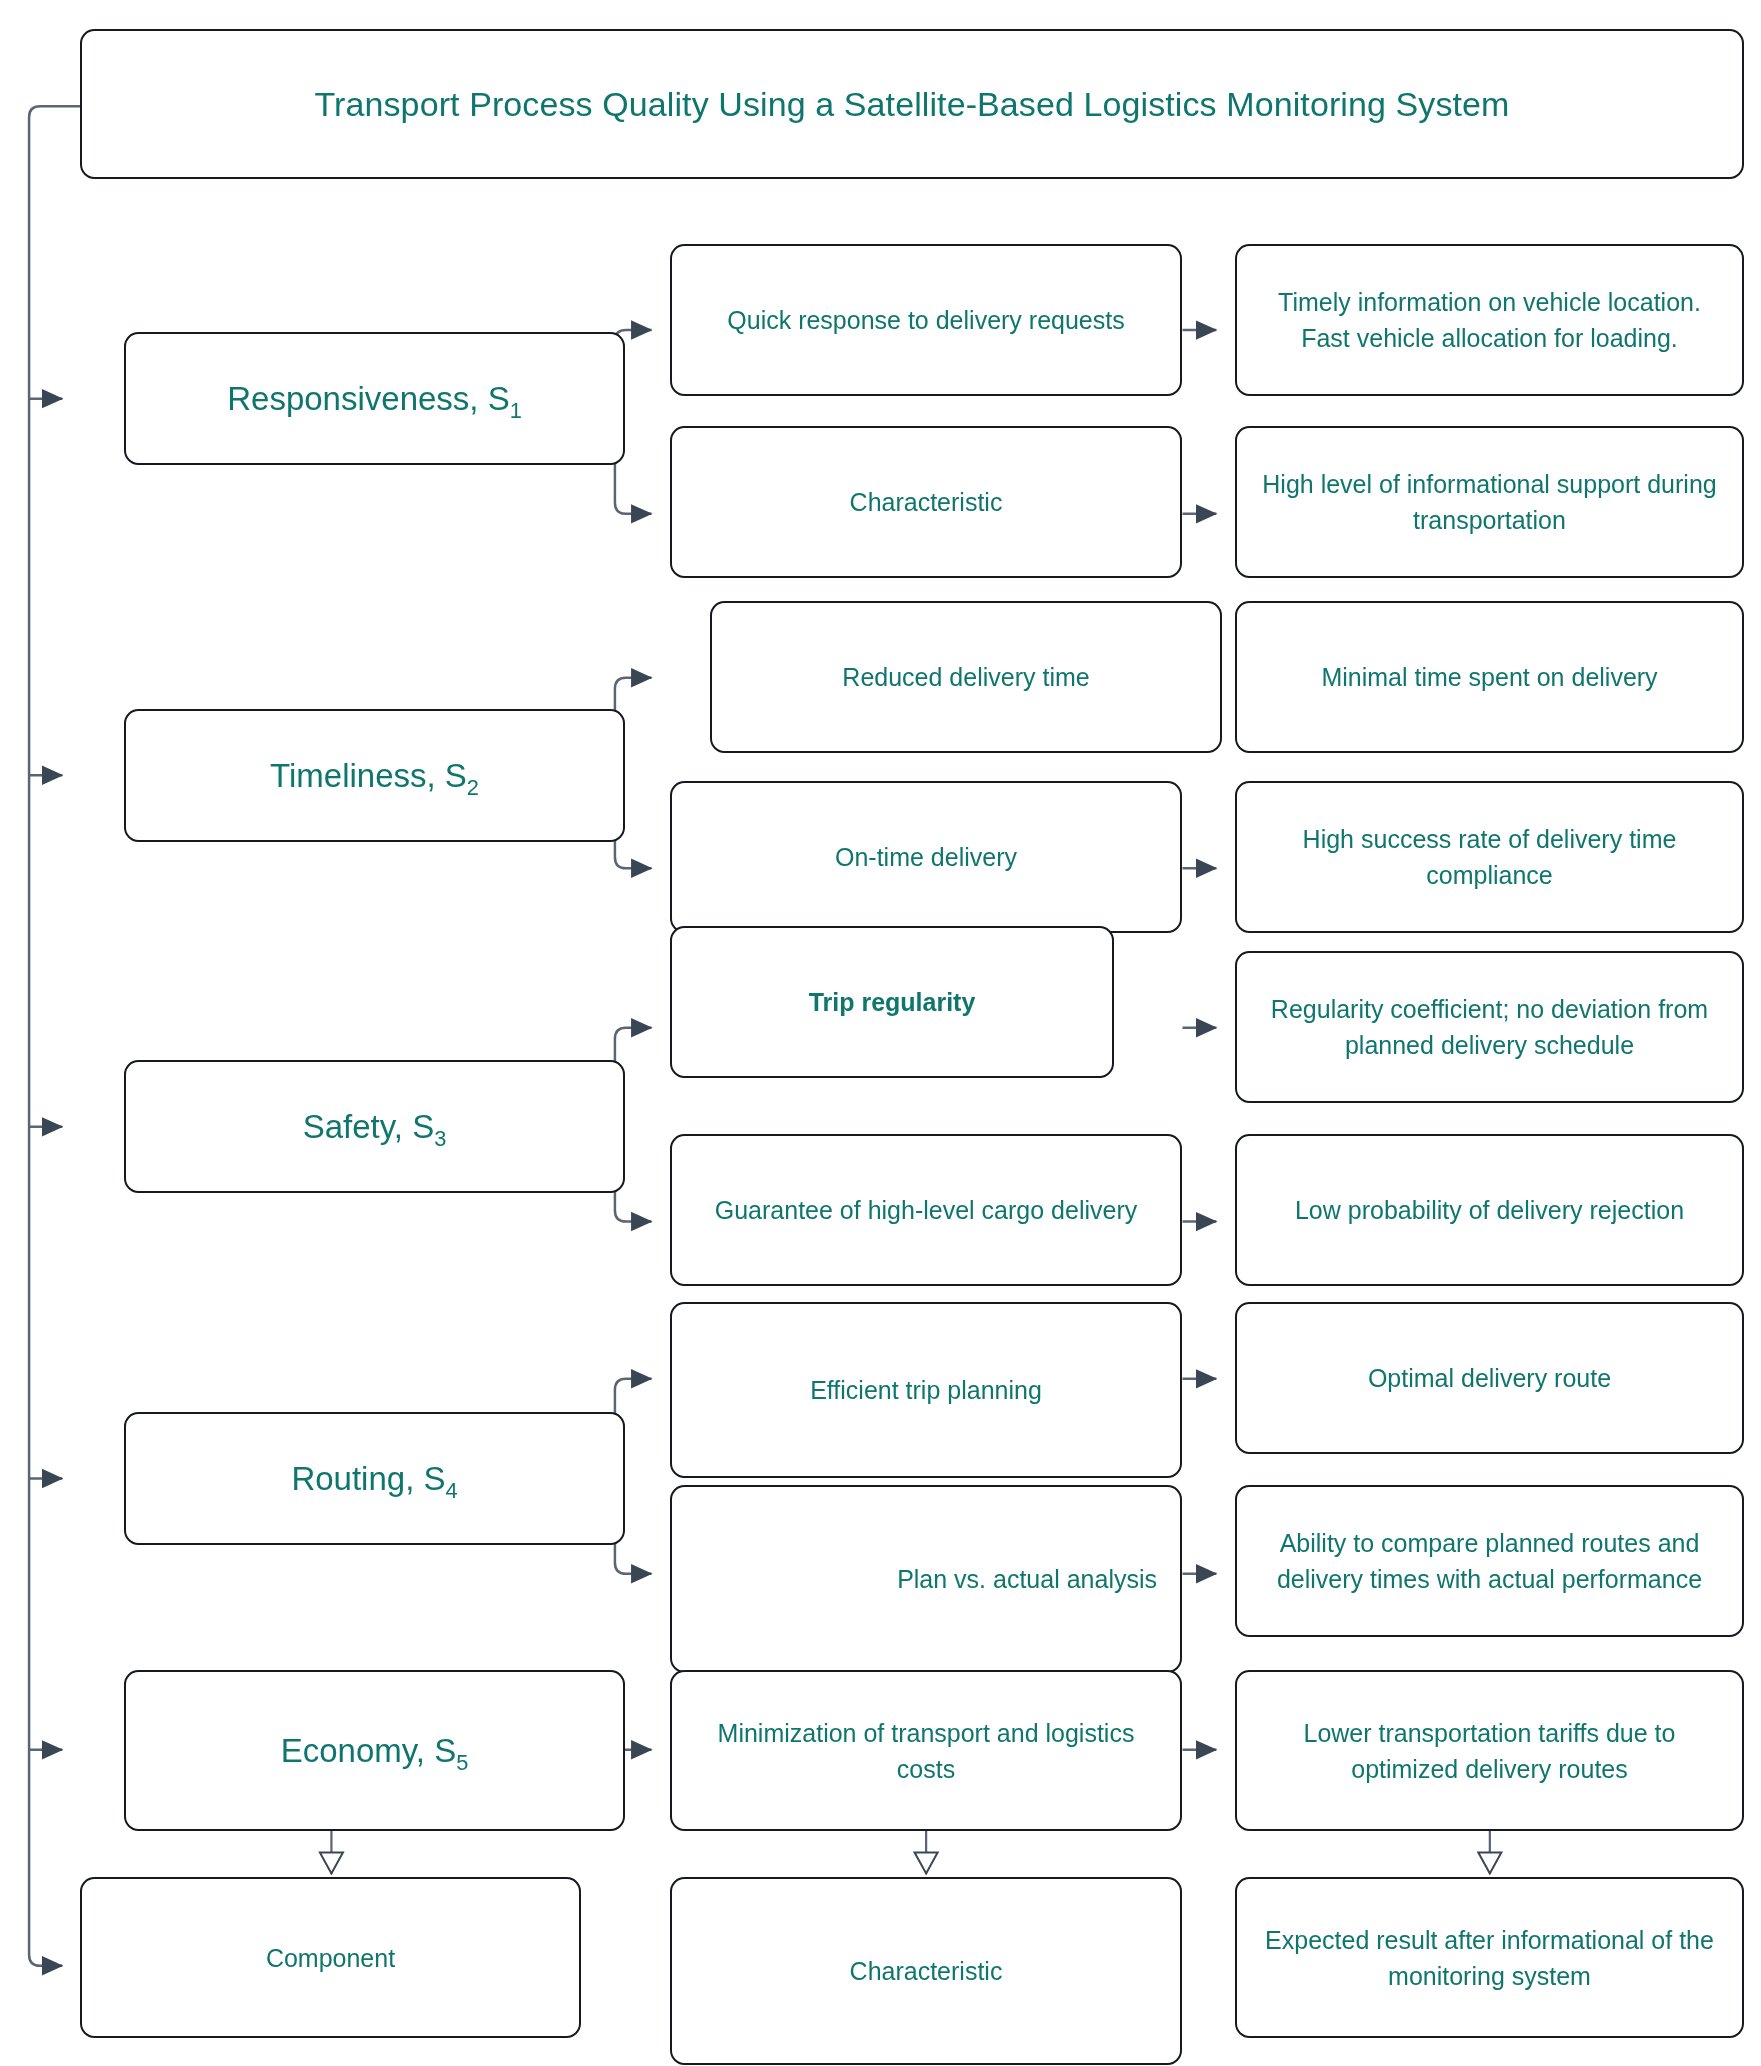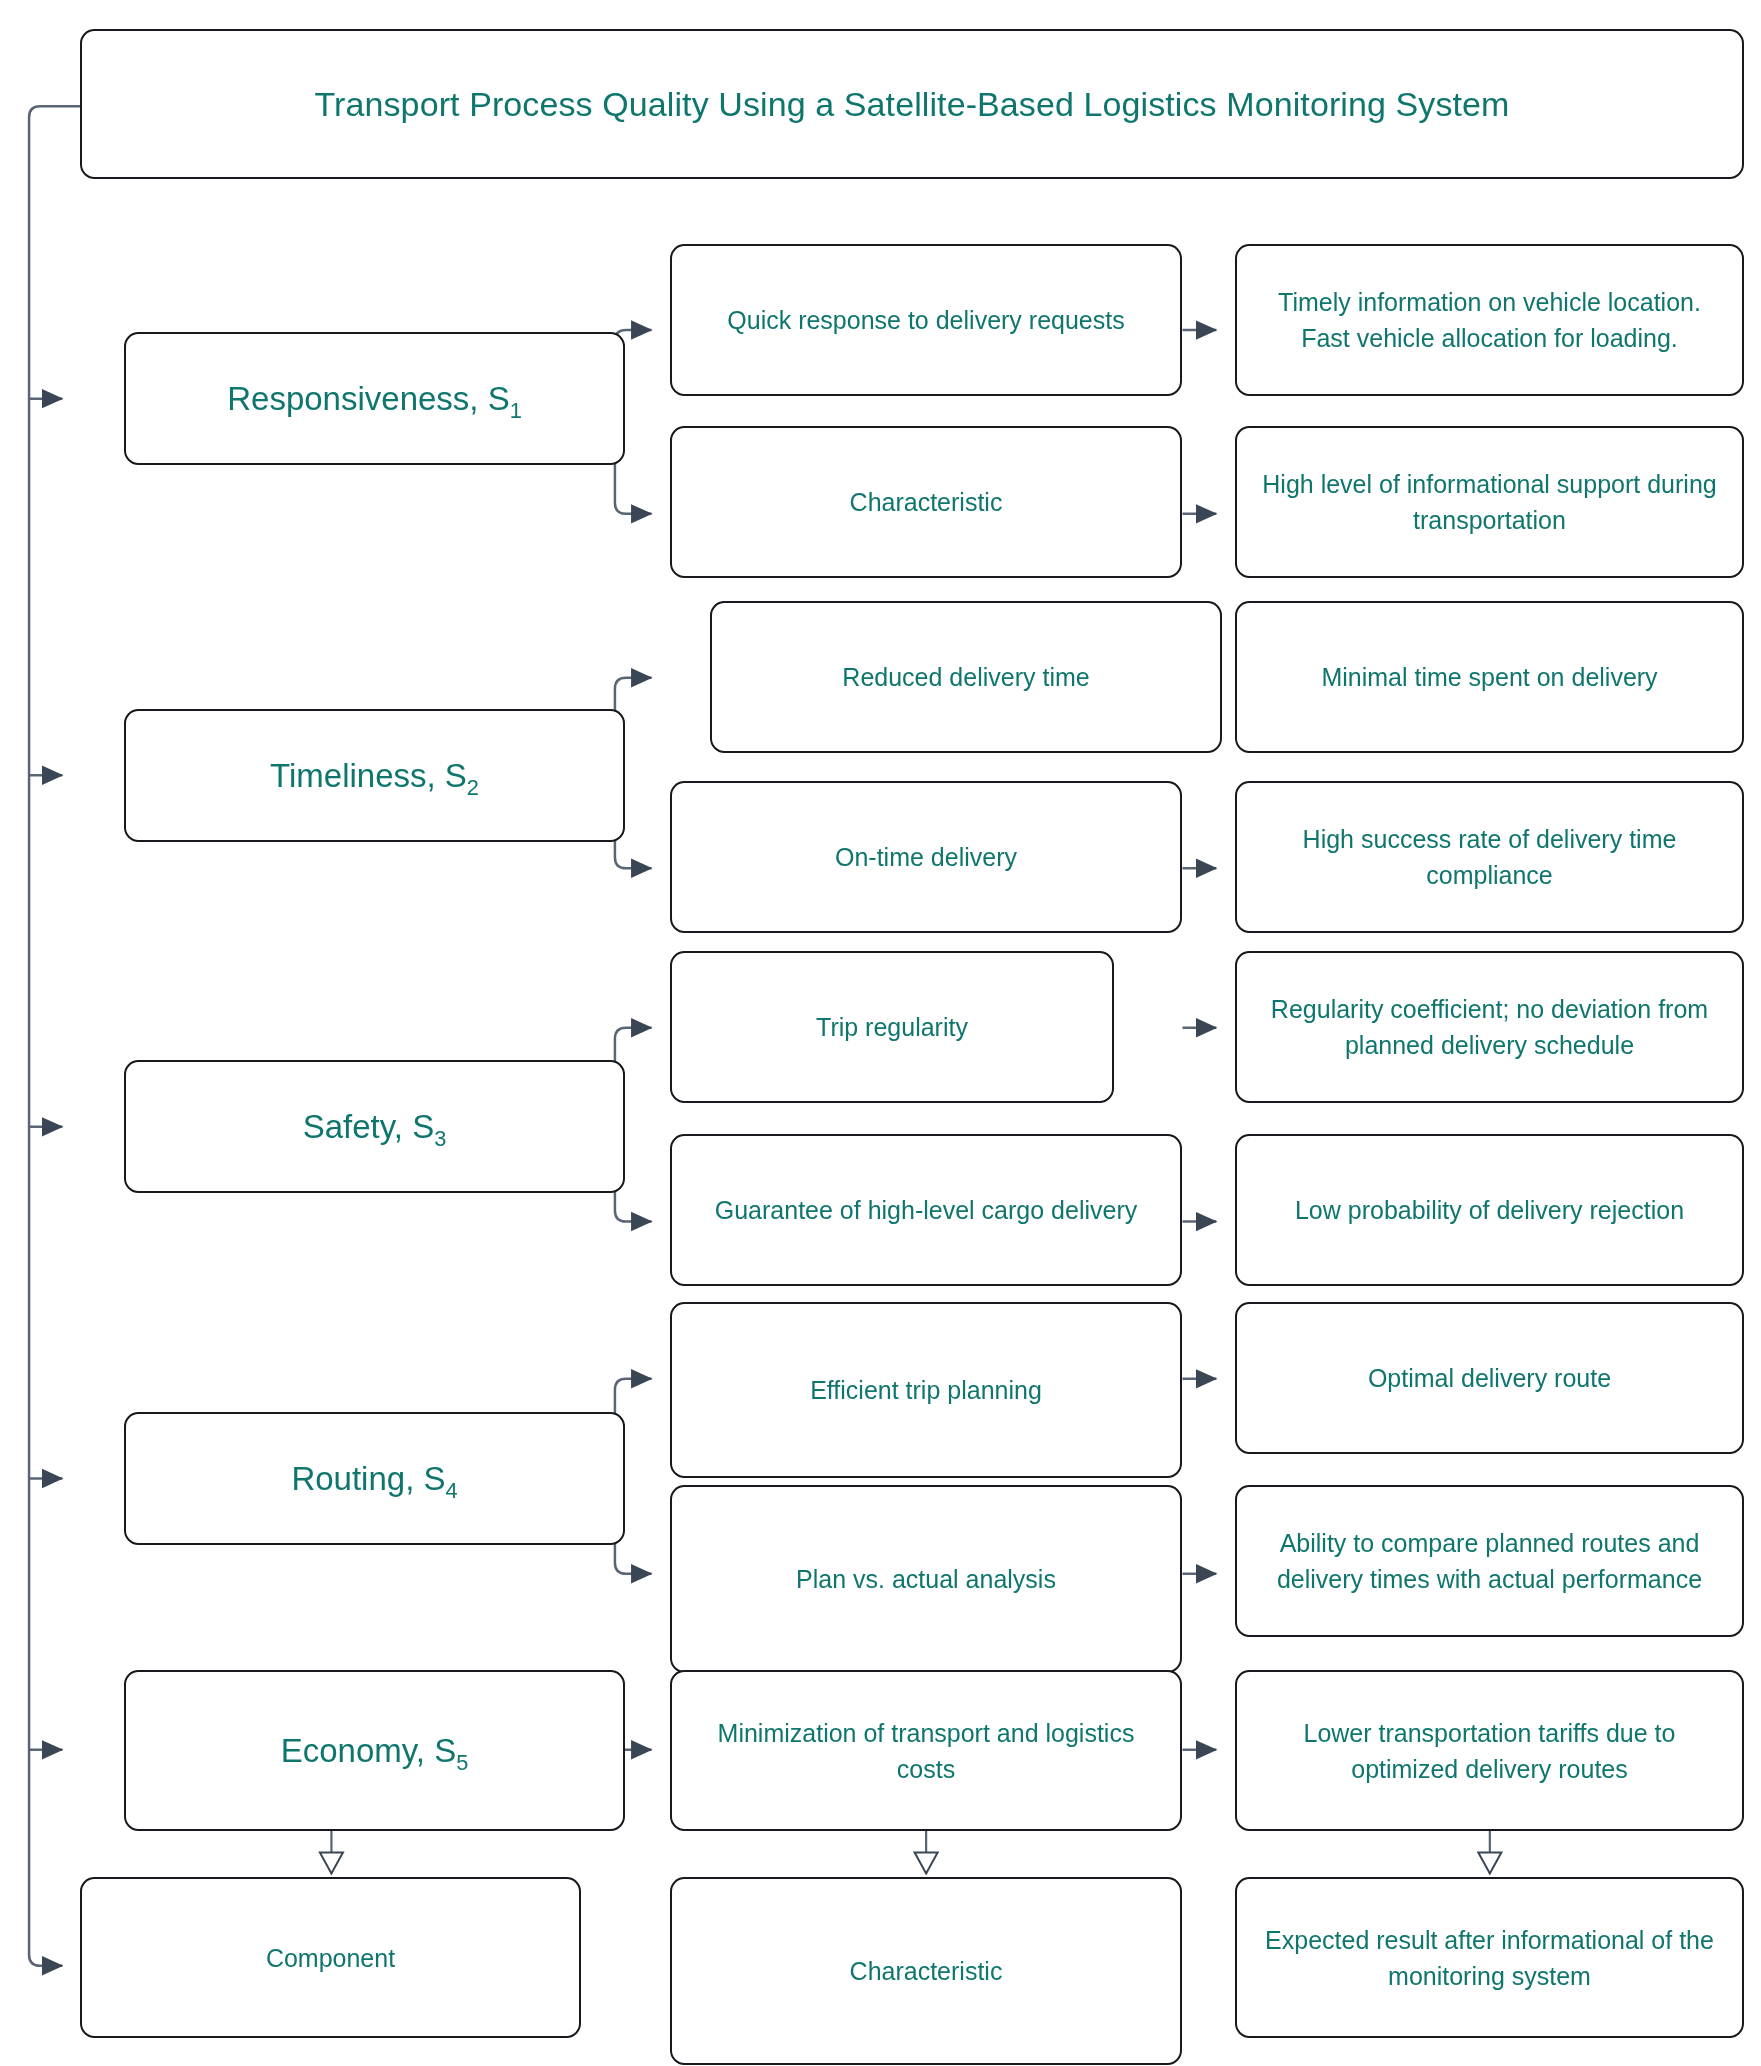--- a/index.html
+++ b/index.html
@@ -159,21 +159,21 @@
   <div class="node char-node" style="left:670px; top:781px; width:512px; height:152px;">
     <span class="txt">On-time delivery</span>
   </div>
   <div class="node res-node" style="left:1235px; top:781px; width:509px; height:152px;">
     <span class="txt">High success rate of delivery time compliance</span>
   </div>
 
   <div class="node comp-node" style="left:80px; top:1060px; width:501px; height:133px;">
     <span class="txt"><span>Safety, S</span><span class="sub">3</span></span>
   </div>
-  <div class="node char-node" style="left:670px; top:951px; width:444px; height:152px;">
+  <div class="node char-node" style="left:670px; top:926px; width:444px; height:152px;font-weight:bold;">
     <span class="txt">Trip regularity</span>
   </div>
   <div class="node res-node" style="left:1235px; top:951px; width:509px; height:152px;">
     <span class="txt">Regularity coefficient; no deviation from planned delivery schedule</span>
   </div>
   <div class="node char-node" style="left:670px; top:1134px; width:512px; height:152px;">
     <span class="txt">Guarantee of high-level cargo delivery</span>
   </div>
   <div class="node res-node" style="left:1235px; top:1134px; width:509px; height:152px;">
     <span class="txt">Low probability of delivery rejection</span>
@@ -181,21 +181,21 @@
 
   <div class="node comp-node" style="left:80px; top:1412px; width:501px; height:133px;">
     <span class="txt"><span>Routing, S</span><span class="sub">4</span></span>
   </div>
   <div class="node char-node" style="left:670px; top:1302px; width:512px; height:176px;">
     <span class="txt">Efficient trip planning</span>
   </div>
   <div class="node res-node" style="left:1235px; top:1302px; width:509px; height:152px;">
     <span class="txt">Optimal delivery route</span>
   </div>
-  <div class="node char-node" style="left:670px; top:1485px; width:512px; height:188px;">
+  <div class="node char-node" style="left:670px; top:1485px; width:512px; height:188px;justify-content:flex-end;">
     <span class="txt">Plan vs. actual analysis</span>
   </div>
   <div class="node res-node" style="left:1235px; top:1485px; width:509px; height:152px;">
     <span class="txt">Ability to compare planned routes and delivery times with actual performance</span>
   </div>
 
   <div class="node comp-node" style="left:80px; top:1670px; width:501px; height:161px;">
     <span class="txt"><span>Economy, S</span><span class="sub">5</span></span>
   </div>
   <div class="node char-node" style="left:670px; top:1670px; width:512px; height:161px;">

